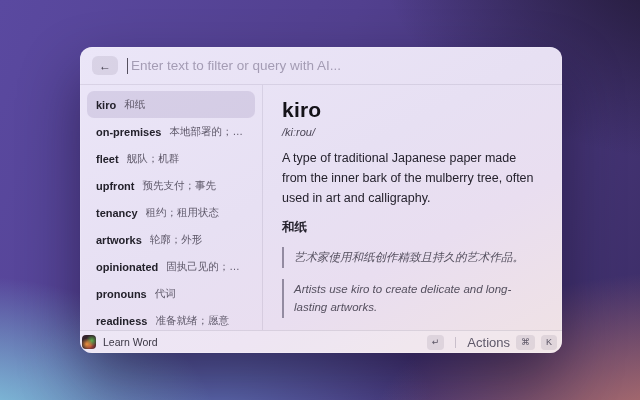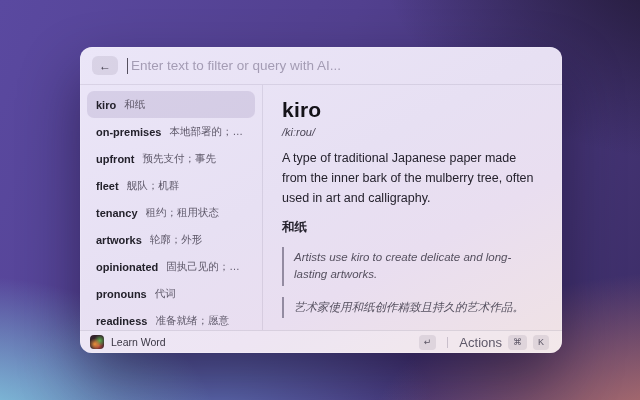--- a/index.html
+++ b/index.html
@@ -67,21 +67,21 @@
     font-weight:500; font-size:12.5px; color:#25222d;
     line-height:1.6; margin-top:10px;
   }
   .zh-heading { font-size:12.5px; font-weight:700; color:#25222d; margin-top:11px; }
   .quote {
     margin-top:11px; border-left:2px solid #938ba1; padding:2px 0 2px 10px;
     font-style:italic; font-size:11.5px; color:#55505f; line-height:1.5;
   }
   
   .footer {
-    flex:0 0 23px; display:flex; align-items:center; padding:0 10px;
+    flex:0 0 23px; display:flex; align-items:center; padding:0 2px;
     border-top:1px solid rgba(60,50,80,.12);
     background:rgba(255,255,255,.22);
     font-size:11px;
   }
   .app-chip { display:flex; align-items:center; gap:7px; }
   .app-icon {
     width:14px; height:14px; border-radius:4px;
     background:
       radial-gradient(60% 60% at 35% 65%, #e8913c 0%, rgba(232,145,60,0) 70%),
       radial-gradient(55% 55% at 70% 40%, #5fae4e 0%, rgba(95,174,78,0) 75%),
@@ -122,26 +122,26 @@
     <div class="sidebar">
       <div class="row selected">
         <span class="word">kiro</span>
         <span class="trans">和纸</span>
       </div>
       <div class="row">
         <span class="word">on-premises</span>
         <span class="trans">本地部署的；在场所内的</span>
       </div>
       <div class="row">
+        <span class="word">fleet</span>
+        <span class="trans">舰队；机群</span>
+      </div>
+      <div class="row">
         <span class="word">upfront</span>
         <span class="trans">预先支付；事先</span>
-      </div>
-      <div class="row">
-        <span class="word">fleet</span>
-        <span class="trans">舰队；机群</span>
       </div>
       <div class="row">
         <span class="word">tenancy</span>
         <span class="trans">租约；租用状态</span>
       </div>
       <div class="row">
         <span class="word">artworks</span>
         <span class="trans">轮廓；外形</span>
       </div>
       <div class="row">
@@ -156,22 +156,22 @@
         <span class="word">readiness</span>
         <span class="trans">准备就绪；愿意</span>
       </div>
     </div>
 
     <div class="detail">
       <h1>kiro</h1>
       <div class="pron">/kiːrou/</div>
       <p class="definition">A type of traditional Japanese paper made from the inner bark of the mulberry tree, often used in art and calligraphy.</p>
       <div class="zh-heading">和纸</div>
+      <div class="quote">艺术家使用和纸创作精致且持久的艺术作品。</div>
       <div class="quote">Artists use kiro to create delicate and long-lasting artworks.</div>
-      <div class="quote">艺术家使用和纸创作精致且持久的艺术作品。</div>
 
     </div>
 
   </div>
 
   <div class="footer">
     <div class="app-chip">
       <span class="app-icon"></span>
       <span class="app-name">Learn Word</span>
     </div>

